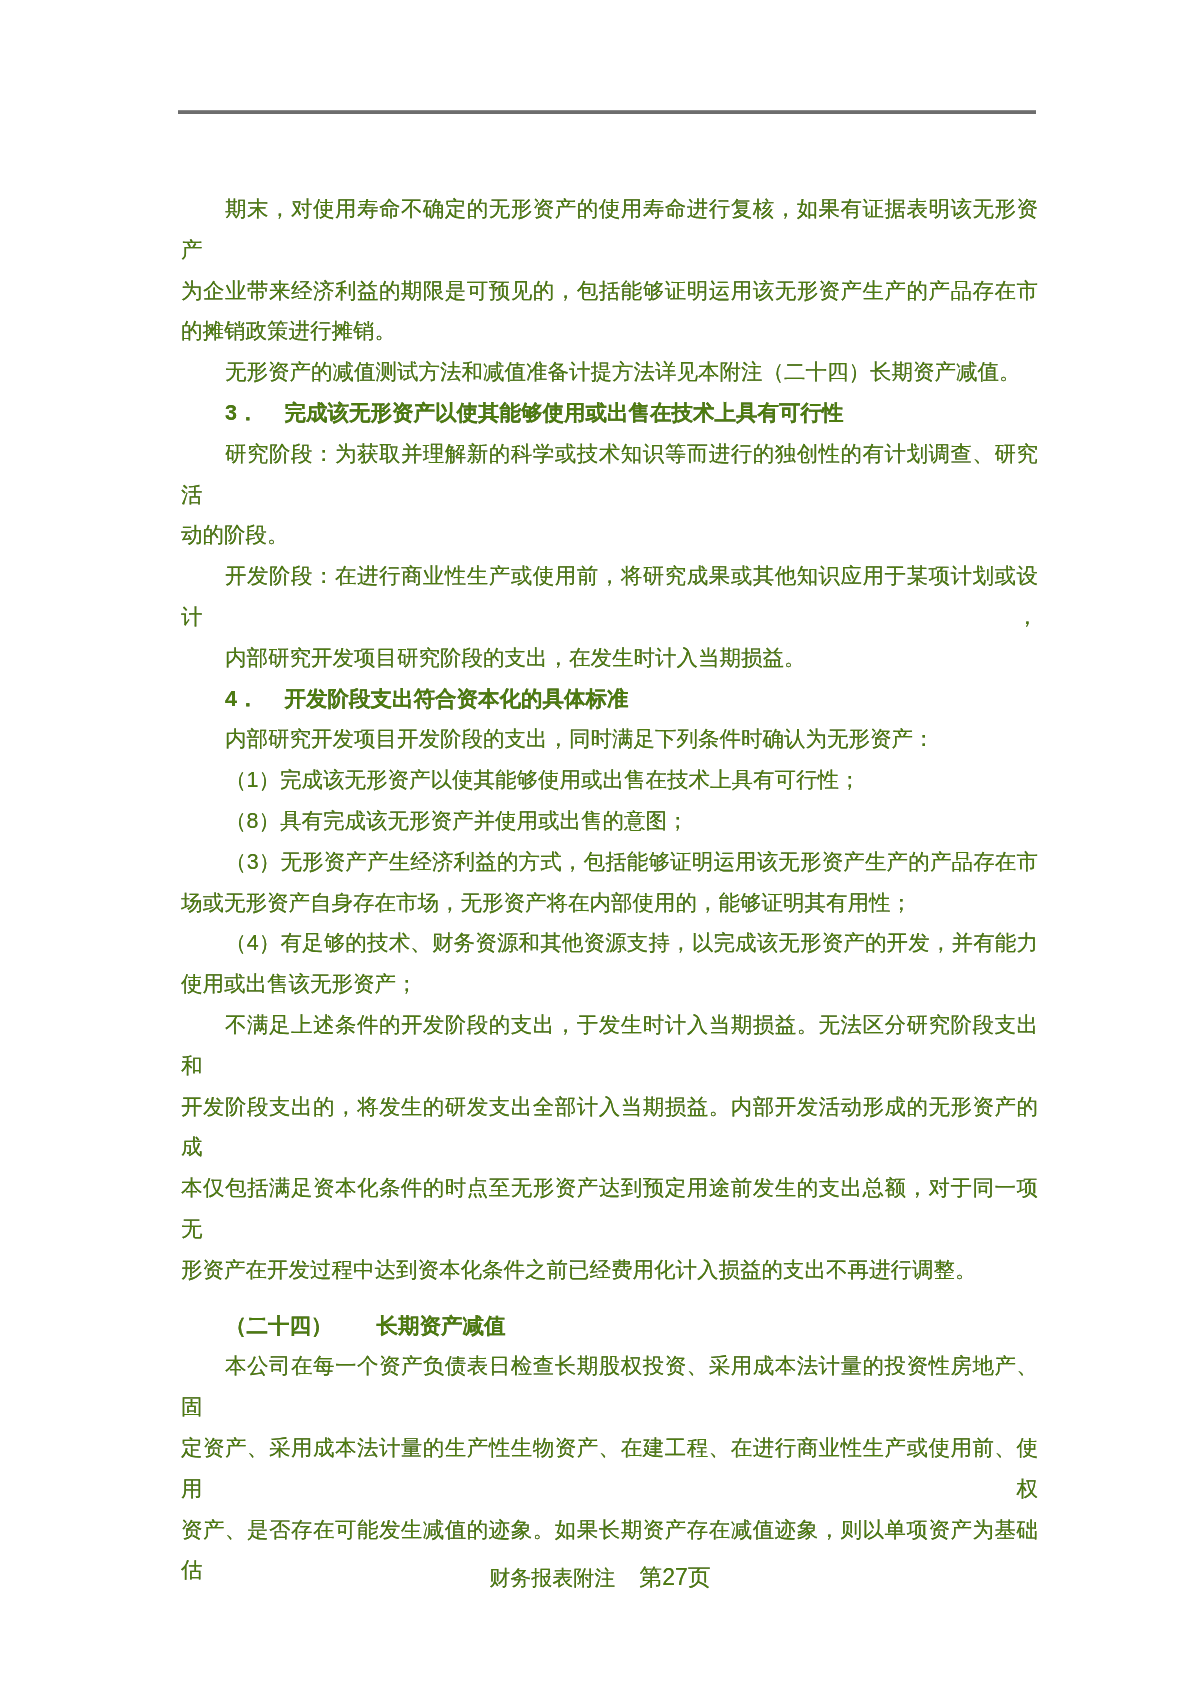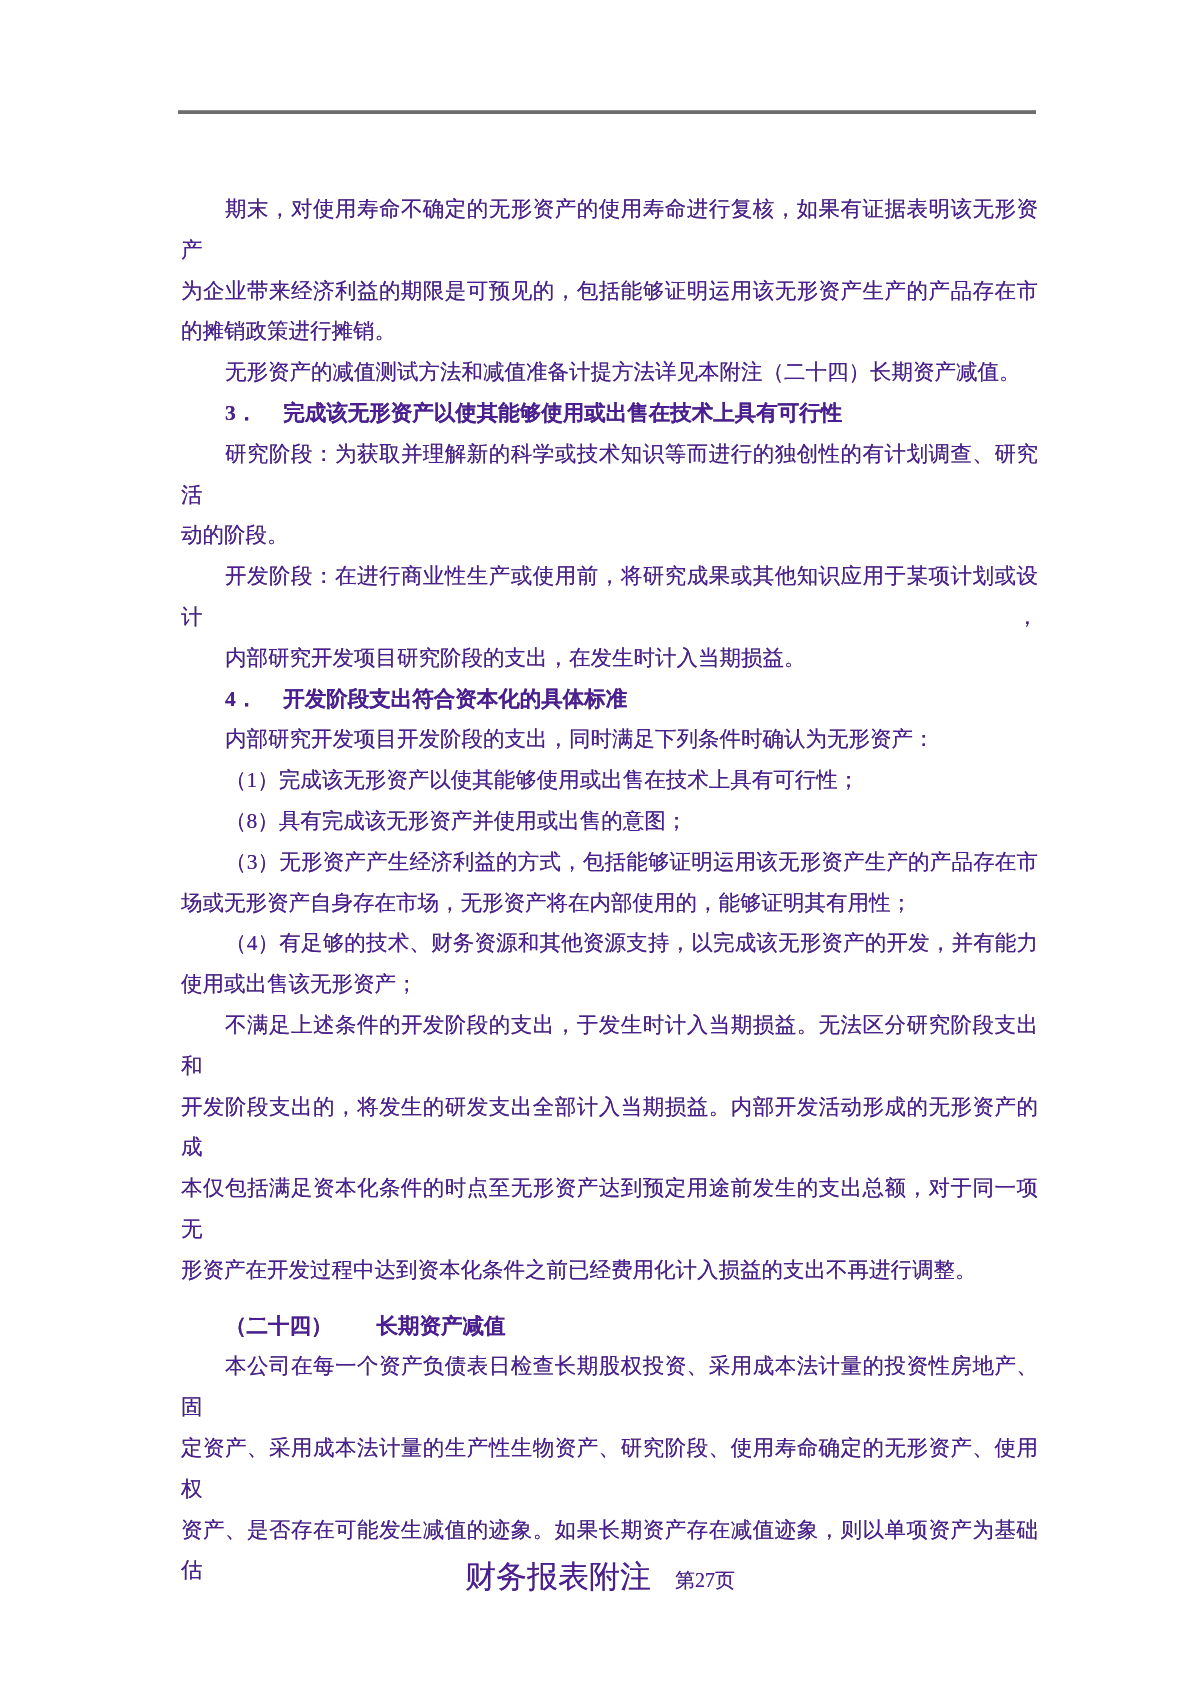--- a/index.html
+++ b/index.html
@@ -1,22 +1,22 @@
 <!DOCTYPE html>
 <html><head>
 <meta charset="utf-8">
 <style>
   html, body { margin: 0; padding: 0; background: #ffffff; }
   .page {
     position: relative;
     width: 1200px;
     height: 1699px;
     background: #ffffff;
-    font-family: Liberation Serif, serif;
-    color: #4c1d95;
+    font-family: Liberation Sans, sans-serif;
+    color: #4d7c0f;
     overflow: hidden;
   }
   .header-rule {
     position: absolute;
     left: 178px;
     top: 110px;
     width: 858px;
     height: 3px;
     background: #6d6d6d;
     border-top: 1px solid #8a8a8a;
@@ -51,22 +51,22 @@
   .footer {
     position: absolute;
     left: 0;
     top: 1560px;
     width: 100%;
     text-align: center;
     line-height: 34px;
     white-space: nowrap;
     text-shadow: 0 0 0.5px rgba(45,45,45,0.7);
   }
-  .footer .footer-title { font-size: 31px; }
-  .footer .footer-page  { font-size: 20px; margin-left: 24px; }
+  .footer .footer-title { font-size: 21px; }
+  .footer .footer-page  { font-size: 23px; margin-left: 24px; }
 </style>
 </head>
 <body>
 
 <div class="page">
   <div class="header-rule"></div>
   <div class="content">
       <div class="block para">
         <div class="line first">期末，对使用寿命不确定的无形资产的使用寿命进行复核，如果有证据表明该无形资产</div>
         <div class="line">为企业带来经济利益的期限是可预见的，包括能够证明运用该无形资产生产的产品存在市</div>
@@ -106,20 +106,20 @@
       </div>
       <div class="block para">
         <div class="line first">不满足上述条件的开发阶段的支出，于发生时计入当期损益。无法区分研究阶段支出和</div>
         <div class="line">开发阶段支出的，将发生的研发支出全部计入当期损益。内部开发活动形成的无形资产的成</div>
         <div class="line">本仅包括满足资本化条件的时点至无形资产达到预定用途前发生的支出总额，对于同一项无</div>
         <div class="line last">形资产在开发过程中达到资本化条件之前已经费用化计入损益的支出不再进行调整。</div>
       </div>
       <div class="block section-heading"><span class="num">（二十四）</span><span class="title">长期资产减值</span></div>
       <div class="block para">
         <div class="line first">本公司在每一个资产负债表日检查长期股权投资、采用成本法计量的投资性房地产、固</div>
-        <div class="line">定资产、采用成本法计量的生产性生物资产、研究阶段、使用寿命确定的无形资产、使用权</div>
+        <div class="line">定资产、采用成本法计量的生产性生物资产、在建工程、在进行商业性生产或使用前、使用权</div>
         <div class="line">资产、是否存在可能发生减值的迹象。如果长期资产存在减值迹象，则以单项资产为基础估</div>
       </div>
     </div>
   <div class="footer">
     <span class="footer-title">财务报表附注</span><span class="footer-page">第27页</span>
   </div>
 </div>
 
 </body></html>

